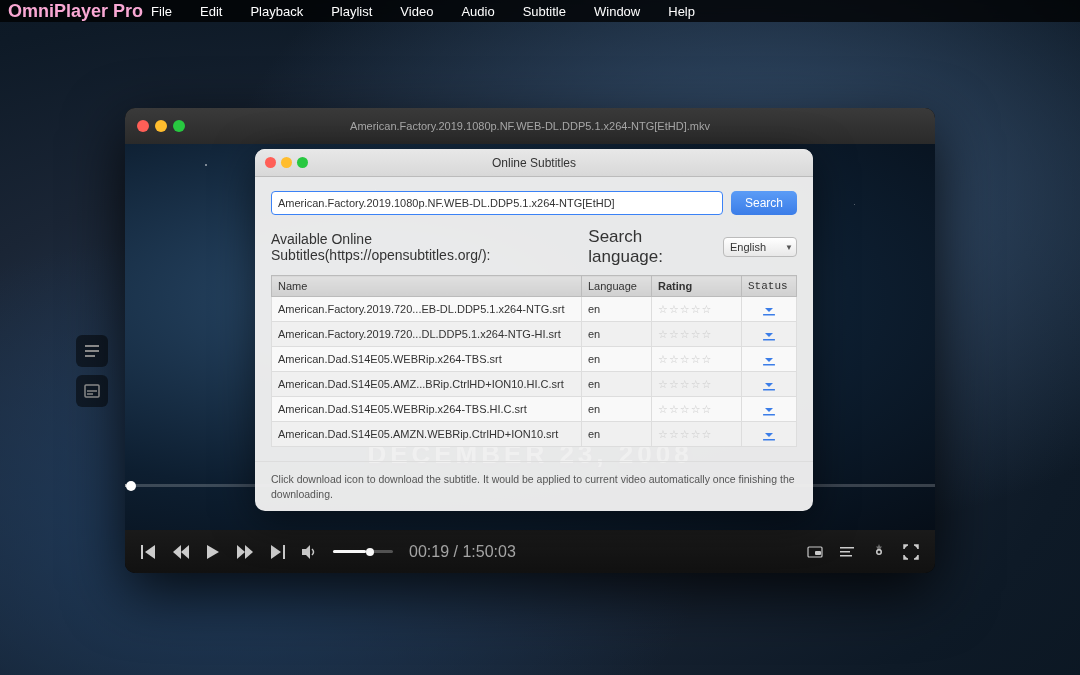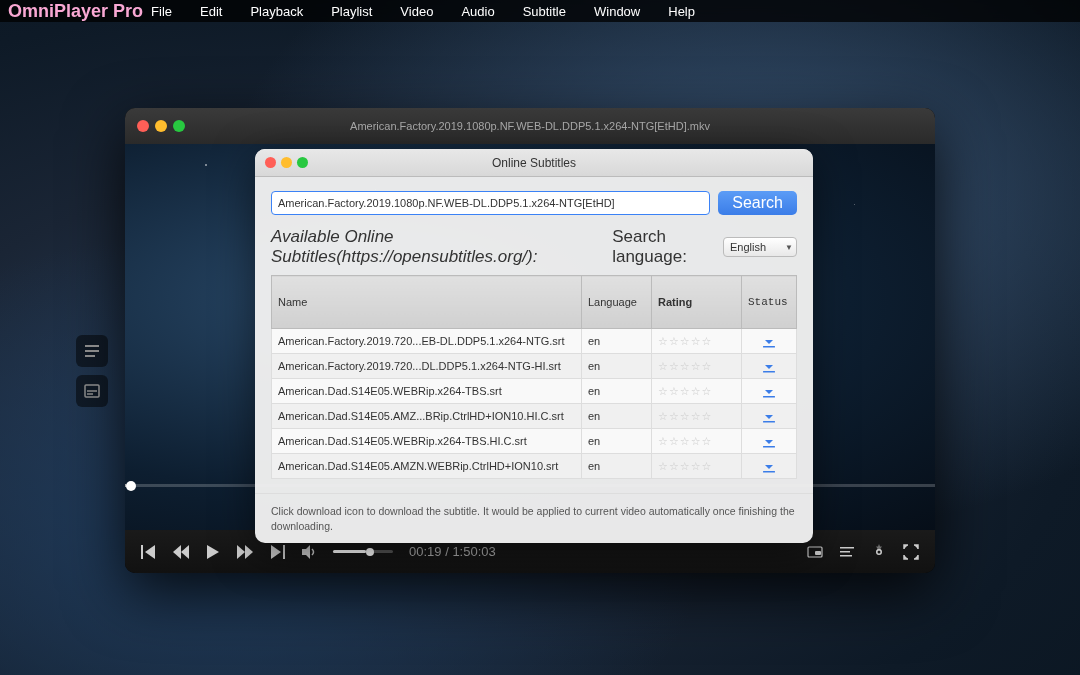--- a/index.html
+++ b/index.html
@@ -183,21 +183,21 @@
     .volume-dot {
       width: 8px;
       height: 8px;
       background: #fff;
       border-radius: 50%;
       position: absolute;
       top: -2.5px;
       left: 55%;
     }
     .time-display {
-      font-size: 13px;
+      font-size: 16px;
       color: #aaa;
       margin-left: 4px;
       white-space: nowrap;
     }
     .controls-right {
       margin-left: auto;
       display: flex;
       gap: 8px;
       align-items: center;
     }
@@ -292,34 +292,33 @@
       color: #333;
       background: #fff;
       outline: none;
     }
     .modal-search-btn {
       background: linear-gradient(to bottom, #5b9cf6, #3b7de8);
       color: #fff;
       border: none;
       border-radius: 5px;
       padding: 3px 14px;
-      font-size: 16px;
+      font-size: 12px;
       cursor: pointer;
       height: 24px;
     }
     .modal-info-row {
       display: flex;
       align-items: center;
       justify-content: space-between;
       margin-bottom: 8px;
     }
     .modal-info-text {
-      font-size: 17px;
+      font-size: 14px;
       color: #333;
-      font-style: italic;
     }
     .modal-lang-row {
       display: flex;
       align-items: center;
       gap: 6px;
     }
     .modal-lang-label {
       font-size: 17px;
       color: #333;
     }
@@ -354,21 +353,21 @@
     
     .sub-table {
       width: 100%;
       border-collapse: collapse;
       font-size: 11px;
       border: 1px solid #ccc;
     }
     .sub-table thead th {
       background: linear-gradient(to bottom, #e0e0e0, #d0d0d0);
       border: 1px solid #bbb;
-      padding: 20px 6px;
+      padding: 4px 6px;
       text-align: left;
       color: #333;
       font-weight: 500;
     }
     .sub-table tbody tr {
       background: #f9f9f9;
     }
     .sub-table tbody tr:nth-child(even) {
       background: #f0f0f0;
     }

